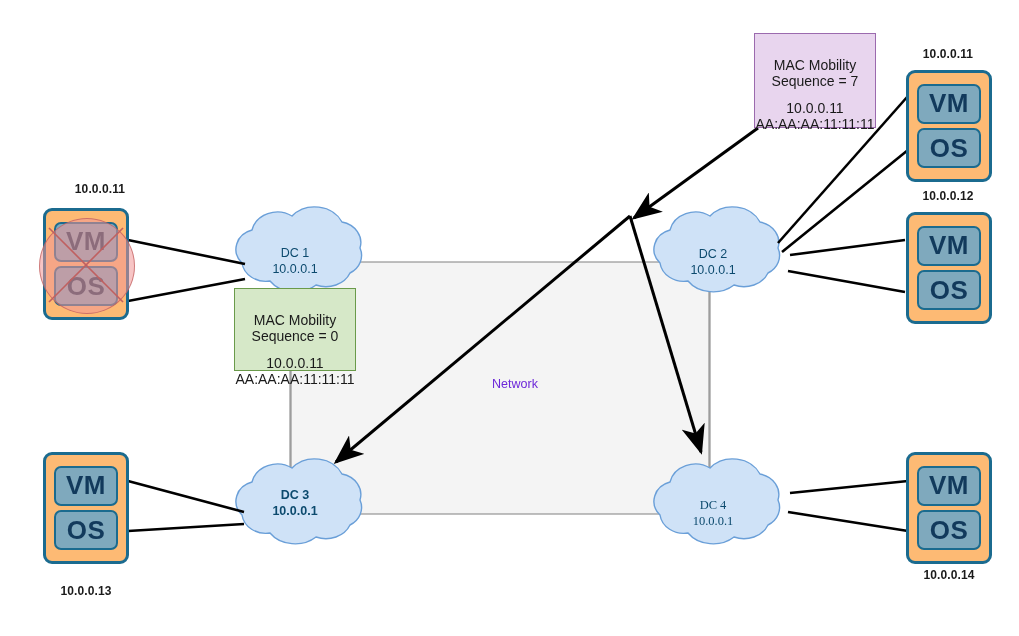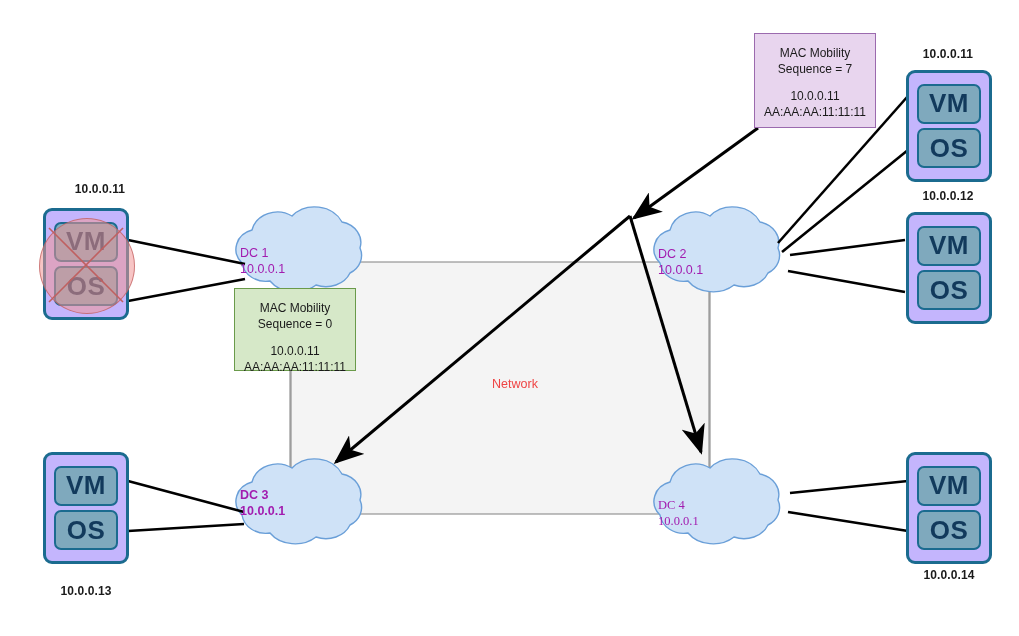--- a/index.html
+++ b/index.html
@@ -33,37 +33,38 @@
     font-size: 12px;
     font-weight: bold;
     color: #1a1a1a;
     text-align: center;
     white-space: nowrap;
     letter-spacing: 0.1px;
   }
   .cloud-label {
     position: absolute;
     font-size: 12.5px;
-    color: #a21caf;
+    color: #0c4a6e;
+    text-align: center;
     line-height: 16px;
     white-space: nowrap;
   }
   .network-label {
     position: absolute;
     font-size: 12.5px;
-    color: #ef4444;
+    color: #6d28d9;
     text-align: center;
     white-space: nowrap;
   }
 
   
   .host {
     position: absolute;
     box-sizing: border-box;
-    background: #c4b5fd;
+    background: #fdba74;
     border: 3px solid #1b6b8f;
     border-radius: 9px;
     display: flex;
     flex-direction: column;
     align-items: center;
     justify-content: space-evenly;
     padding: 6px 0;
   }
   .host-cell {
     box-sizing: border-box;
@@ -88,24 +89,24 @@
     background: rgba(240, 150, 150, 0.55);
     border: 1px solid rgba(190, 90, 90, 0.7);
   }
   .cross-svg { position: absolute; }
 
   
   .note {
     position: absolute;
     box-sizing: border-box;
     text-align: center;
-    font-size: 12px;
+    font-size: 14px;
     color: #1a1a1a;
     line-height: 16px;
-    padding-top: 11px;
+    padding-top: 23px;
   }
   .note-green {
     background: #d6e8c8;
     border: 1px solid #6a9a4a;
   }
   .note-purple {
     background: #e8d5ee;
     border: 1px solid #9b6aae;
   }
   .note .gap { display: block; height: 11px; }

